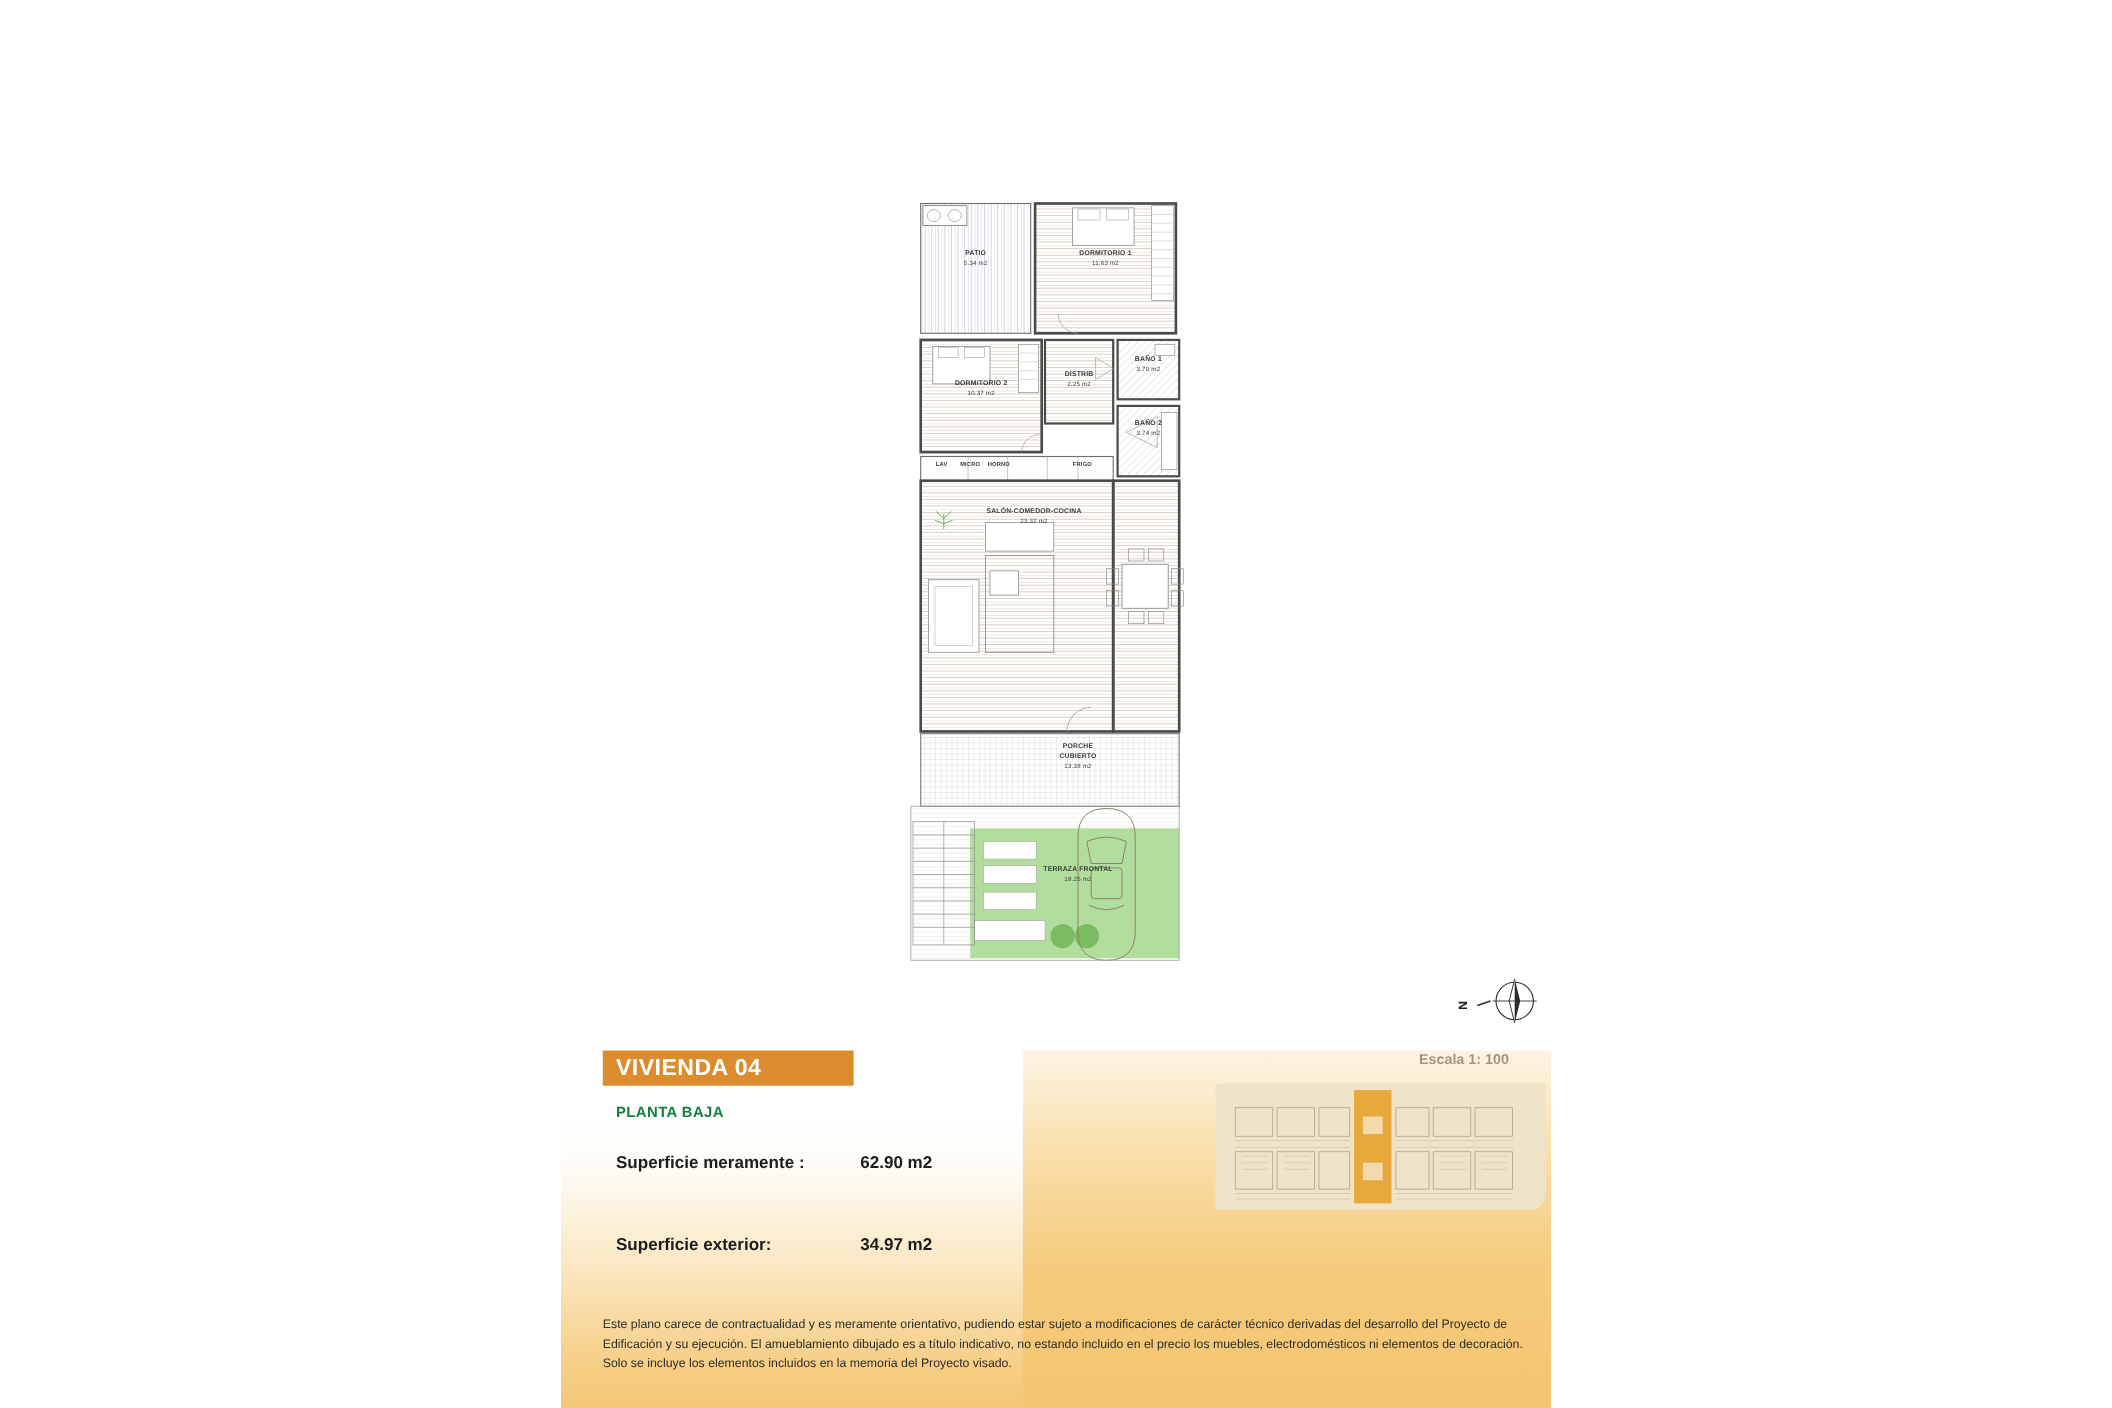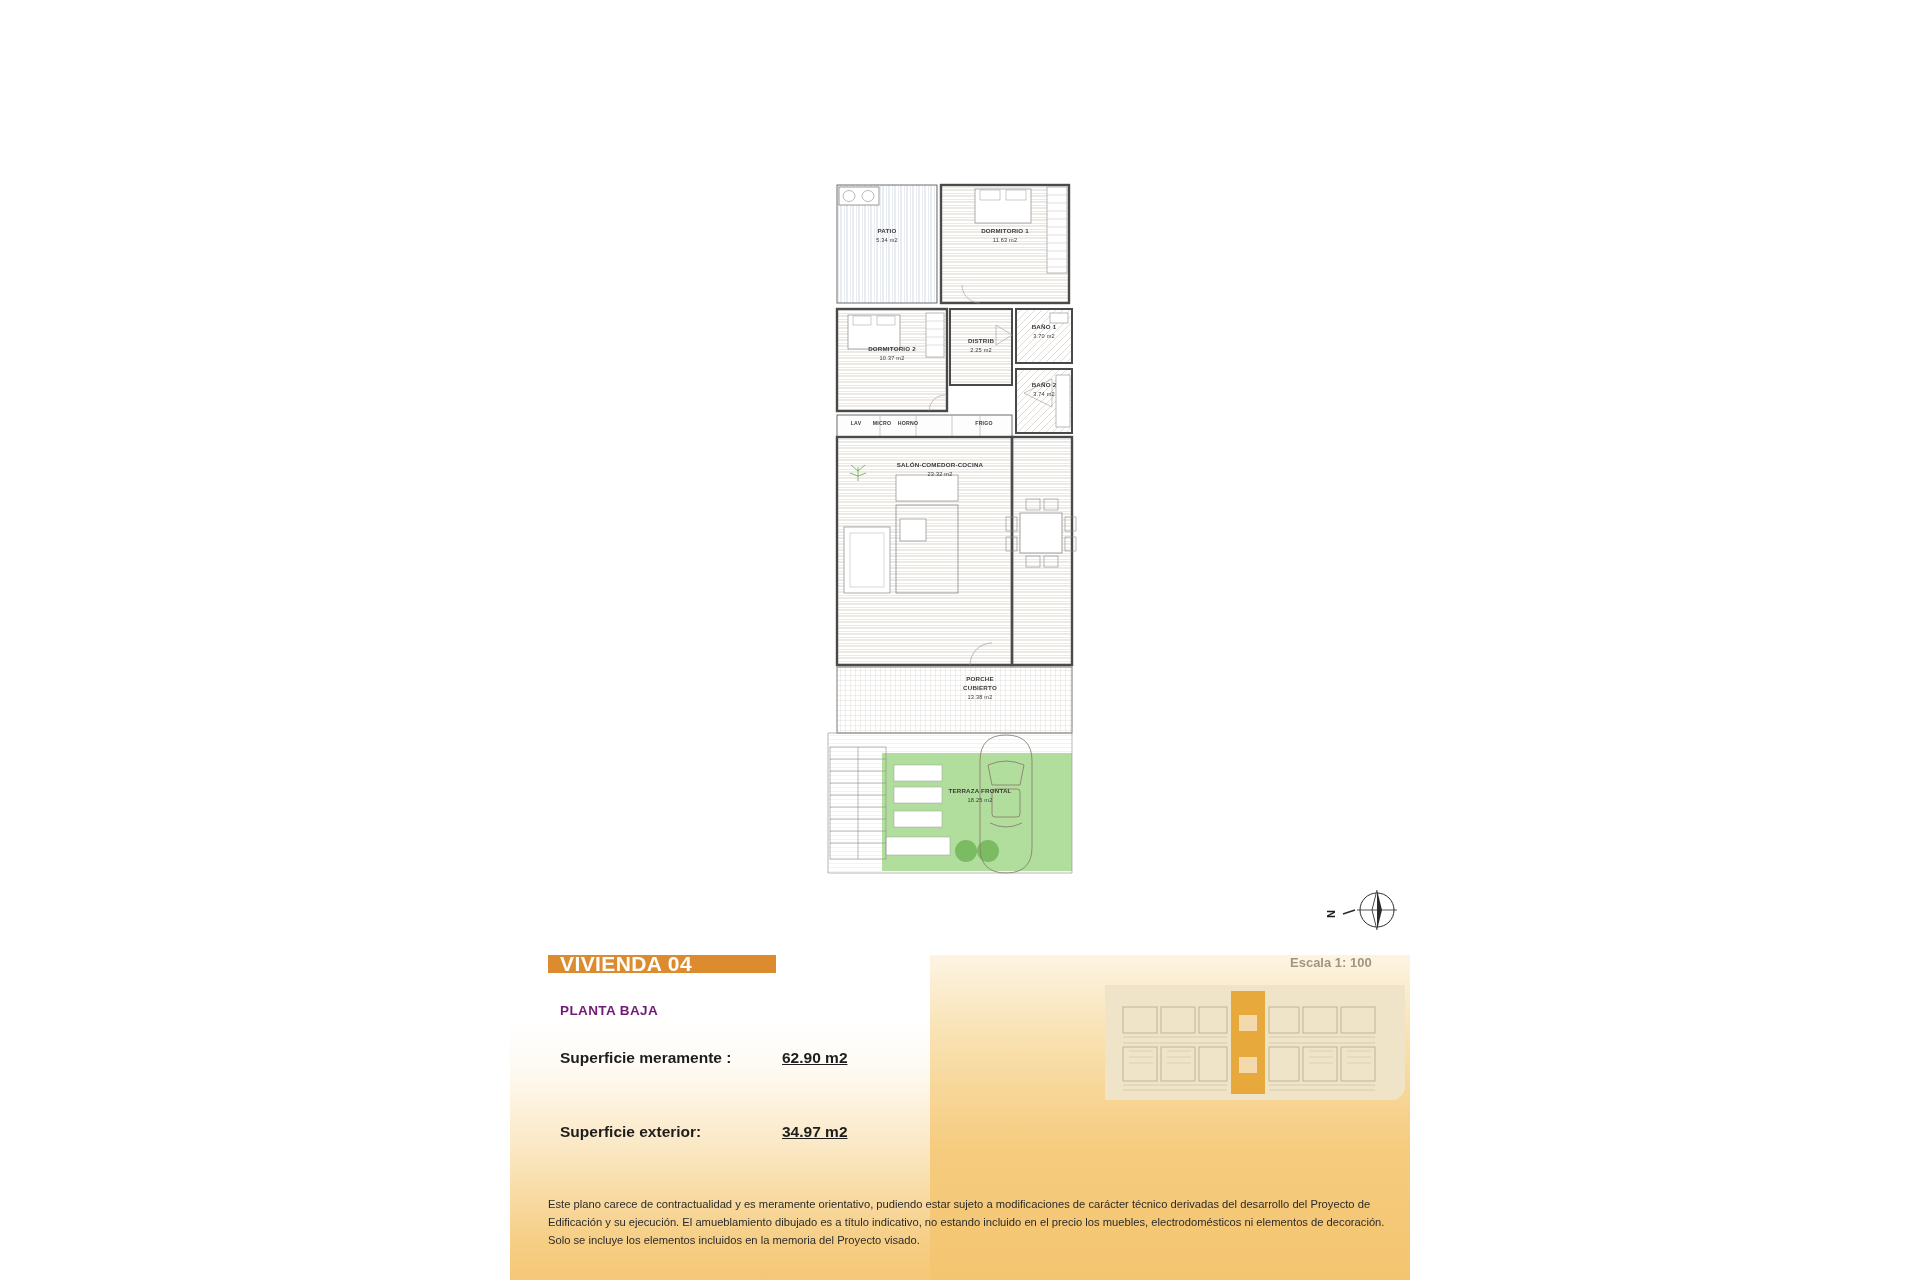--- a/index.html
+++ b/index.html
@@ -42,51 +42,51 @@
     left: 510px;
     top: 955px;
     width: 900px;
     height: 350px;
   }
   #title-badge {
     position: absolute;
     left: 38px;
     top: 0px;
     width: 228px;
-    height: 18px;
+    height: 32px;
     background: #dc8c2f;
     display: flex;
     align-items: center;
     padding-left: 12px;
     box-sizing: border-box;
   }
   #title-badge span {
     color: #ffffff;
     font-size: 21px;
     font-weight: 700;
     letter-spacing: .4px;
   }
   #subtitle {
     position: absolute;
     left: 50px;
     top: 48px;
     font-size: 13.5px;
     font-weight: 700;
-    color: #701a75;
+    color: #15803d;
     letter-spacing: .4px;
   }
   .surface-row {
     position: absolute;
     left: 50px;
     font-size: 15.5px;
     color: #1d1d1d;
     font-weight: 700;
   }
   .surface-row .lbl { display:inline-block; width: 222px; }
-  .surface-row .val { font-weight: 700; text-decoration: underline; }
+  .surface-row .val { font-weight: 700; }
   #surf-built { top: 94px; }
   #surf-ext { top: 140px; margin-top: 28px; }
 
   
   #gradient-panel {
     position: absolute;
     left: 0px;
     top: 0px;
     width: 900px;
     height: 350px;

